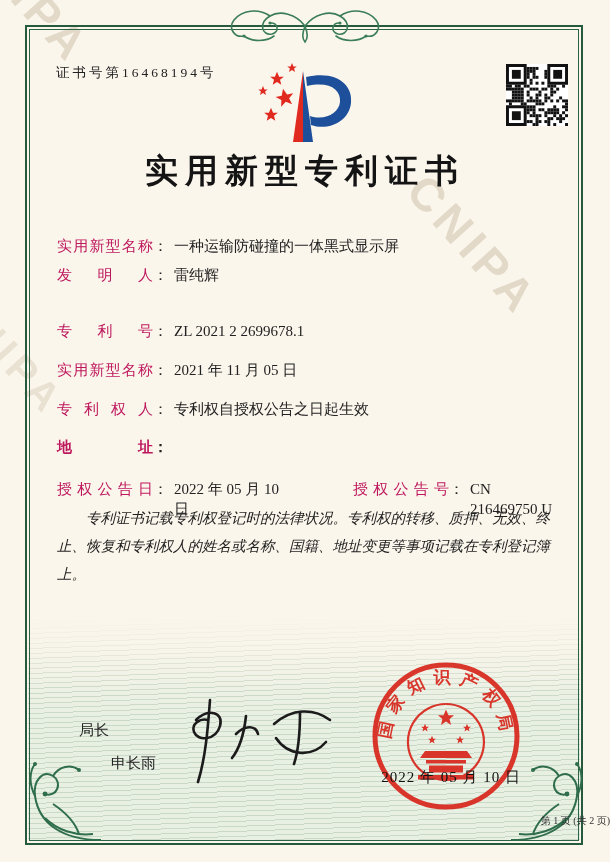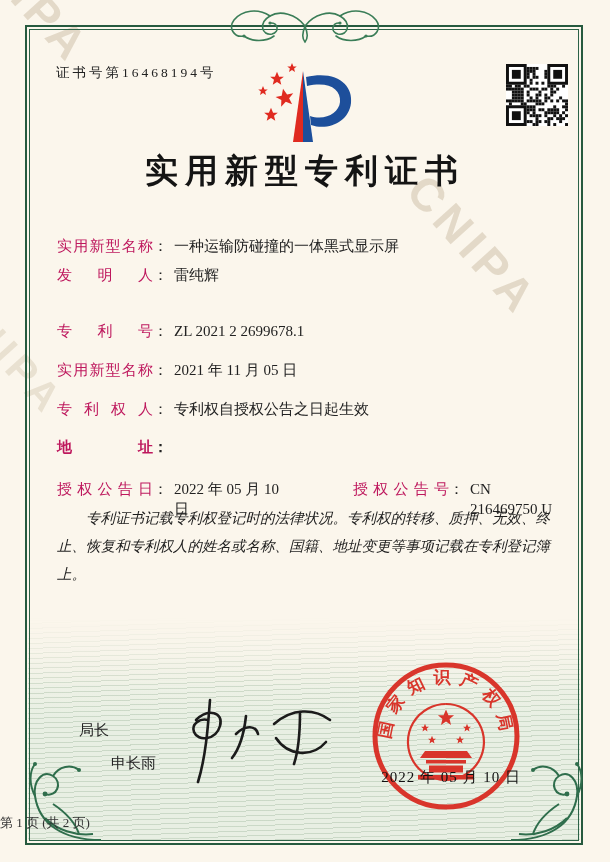--- a/index.html
+++ b/index.html
@@ -52,22 +52,22 @@
   .sig-title{position:absolute;left:79px;top:721px;font-size:15px;z-index:2;
              font-family:"Liberation Sans",sans-serif;}
   .sig-name{position:absolute;left:79px;top:754px;font-size:15px;z-index:2;
             font-family:"Liberation Sans",sans-serif;padding-left:32px;}
   .signature{position:absolute;left:162px;top:690px;z-index:2;}
 
   .seal{position:absolute;left:368px;top:658px;z-index:3;opacity:.93;}
   .seal-date{position:absolute;left:381px;top:768px;width:140px;text-align:center;
              font-size:15px;letter-spacing:1px;color:#111;z-index:4;}
 
-  .footer{position:absolute;left:0;top:814px;width:100%;text-align:left;
-          font-size:13px;color:#333;z-index:2;}
+  .footer{position:absolute;left:0;top:814px;width:100%;text-align:right;
+          font-size:10px;color:#333;z-index:2;}
 
   .ornament-top{position:absolute;left:218px;top:4px;z-index:2;}
   .corner{position:absolute;z-index:2;}
   .corner-bl{left:23px;top:760px;}
   .corner-br{left:509px;top:760px;transform:scaleX(-1);}
 </style>
 </head>
 <body>
 
 <div class="page">

